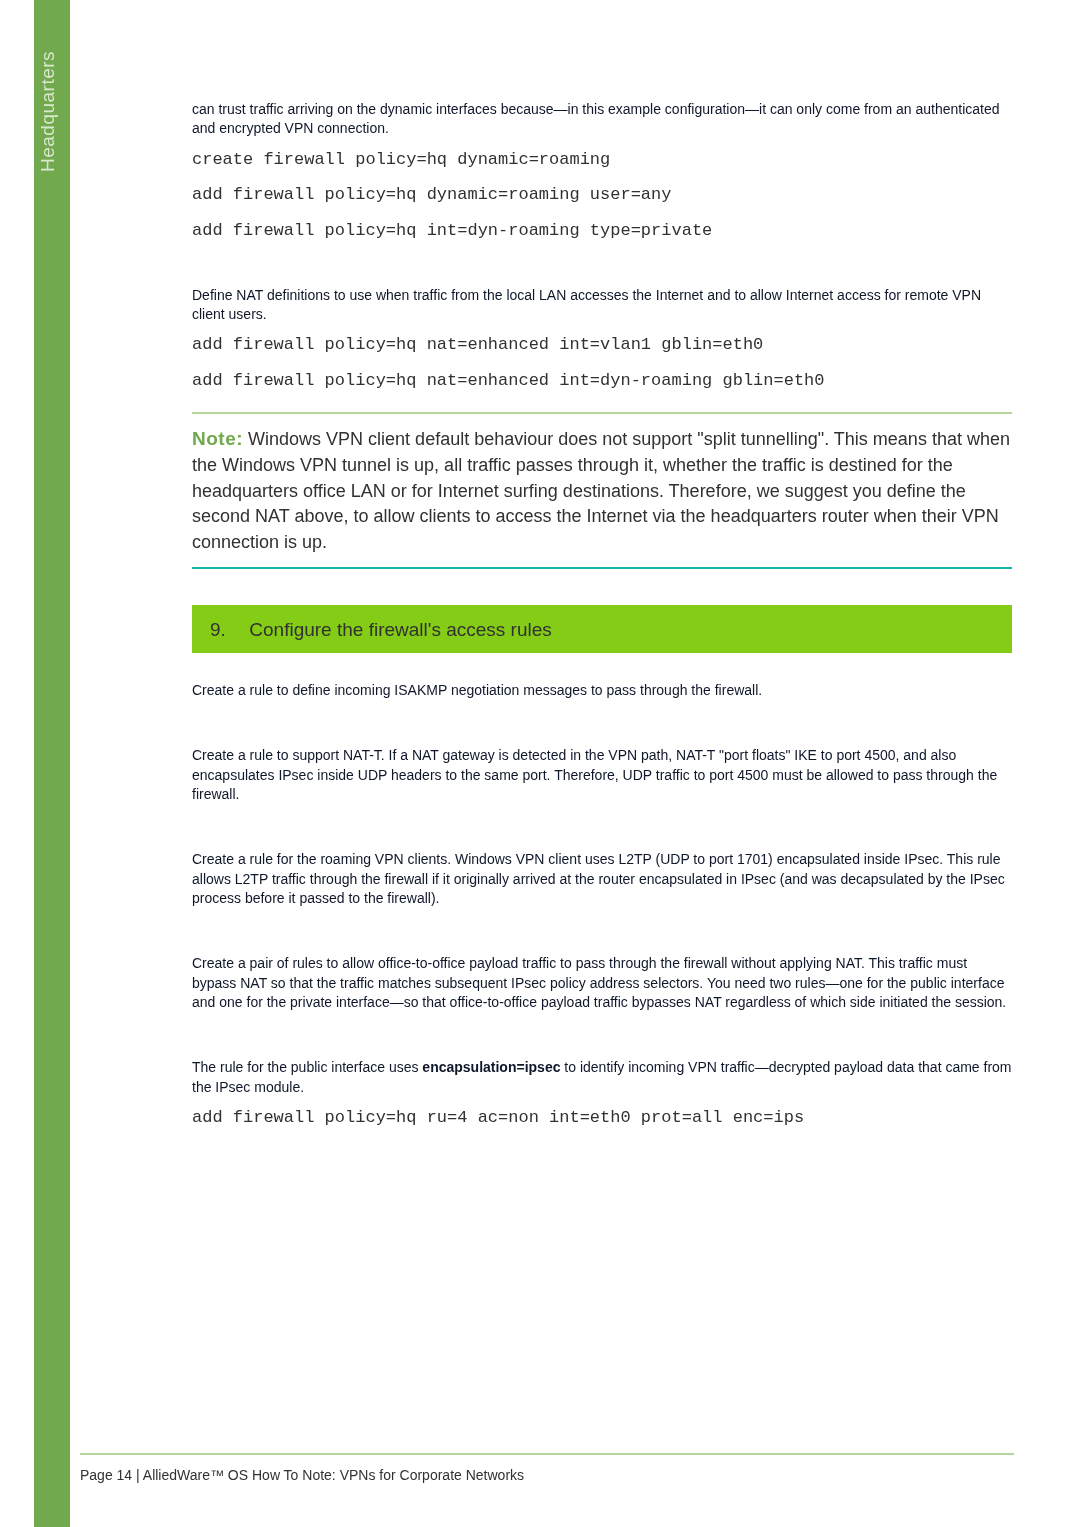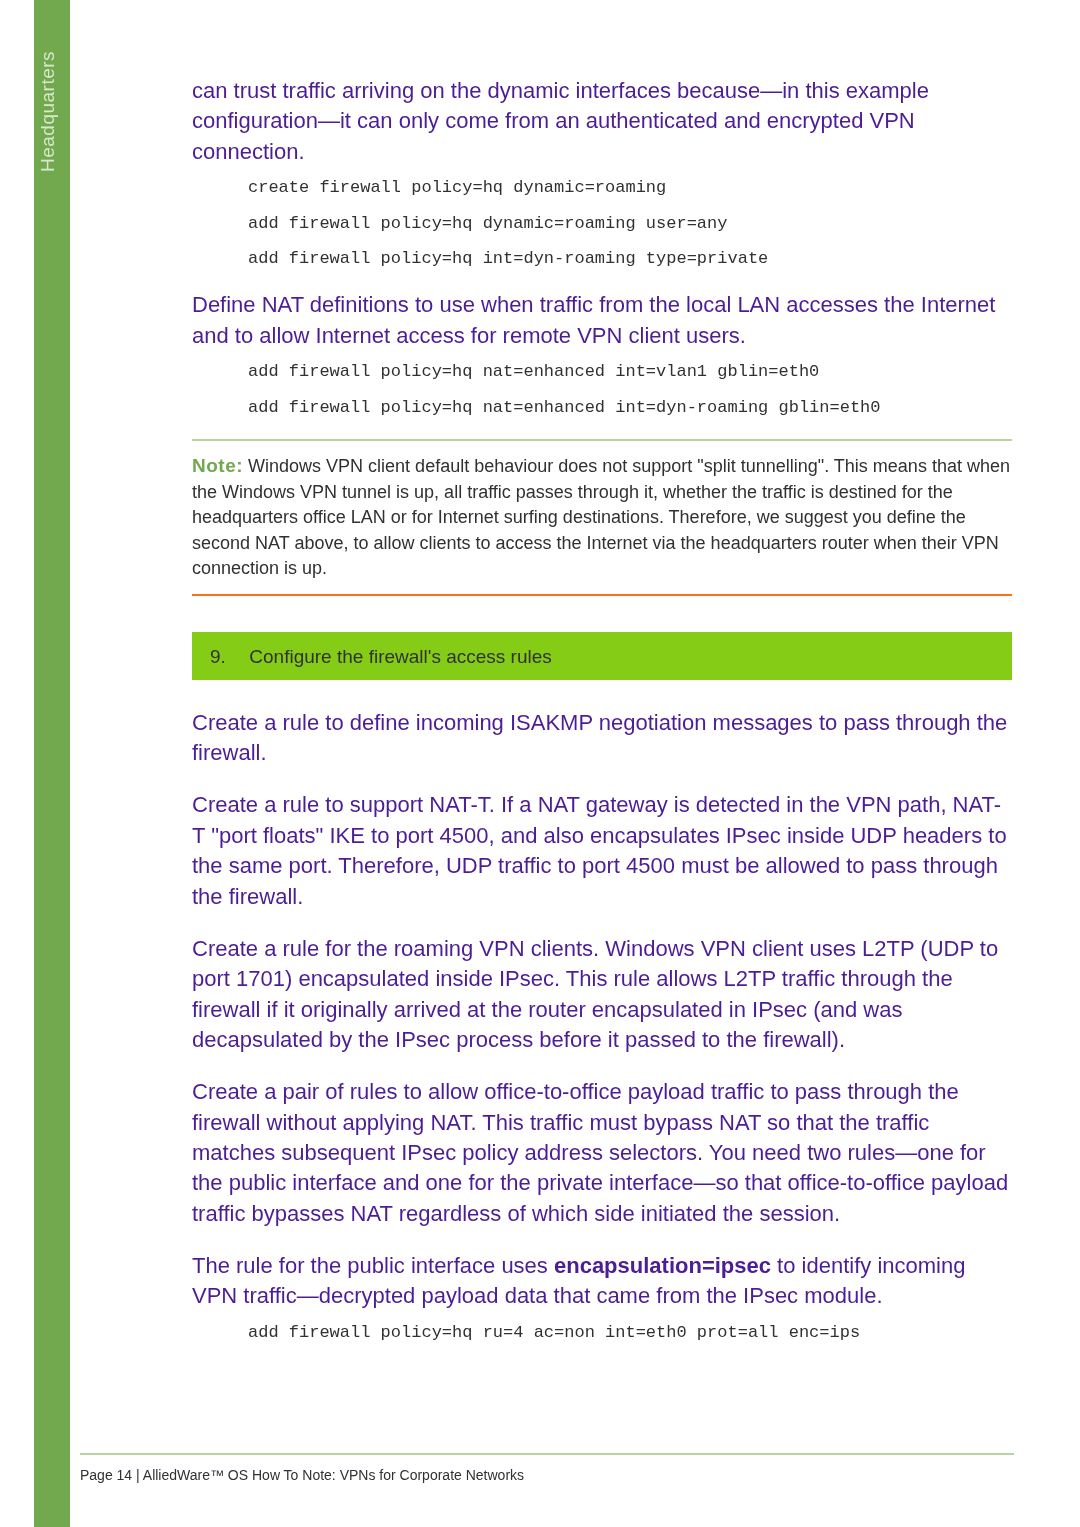--- a/index.html
+++ b/index.html
@@ -31,39 +31,39 @@
       white-space: nowrap;
       letter-spacing: 0.5px;
     }
     .content {
       position: absolute;
       left: 192px;
       top: 76px;
       width: 820px;
     }
     .body-text {
-      font-size: 22px;
+      font-size: 14px;
       line-height: 1.38;
-      color: #4c1d95;
+      color: #0f172a;
       margin-bottom: 12px;
       font-family: Arial, Helvetica, sans-serif;
       font-weight: 400;
+      margin-top: 24px;
     }
     .code-block {
       font-family: 'Courier New', Courier, monospace;
       font-size: 17px;
       color: #313131;
-      margin-left: 56px;
       line-height: 1.05;
       margin-bottom: 12px;
       white-space: pre-wrap;
     }
     .note-section {
       border-top: 2px solid #b7d49f;
-      border-bottom: 2px solid #f97316;
+      border-bottom: 2px solid #14b8a6;
       padding-top: 12px;
       padding-bottom: 12px;
       margin-top: 22px;
       margin-bottom: 36px;
     }
     .note-label {
       font-family: Arial, sans-serif;
       font-weight: bold;
       color: #72a84e;
       font-size: 19px;

